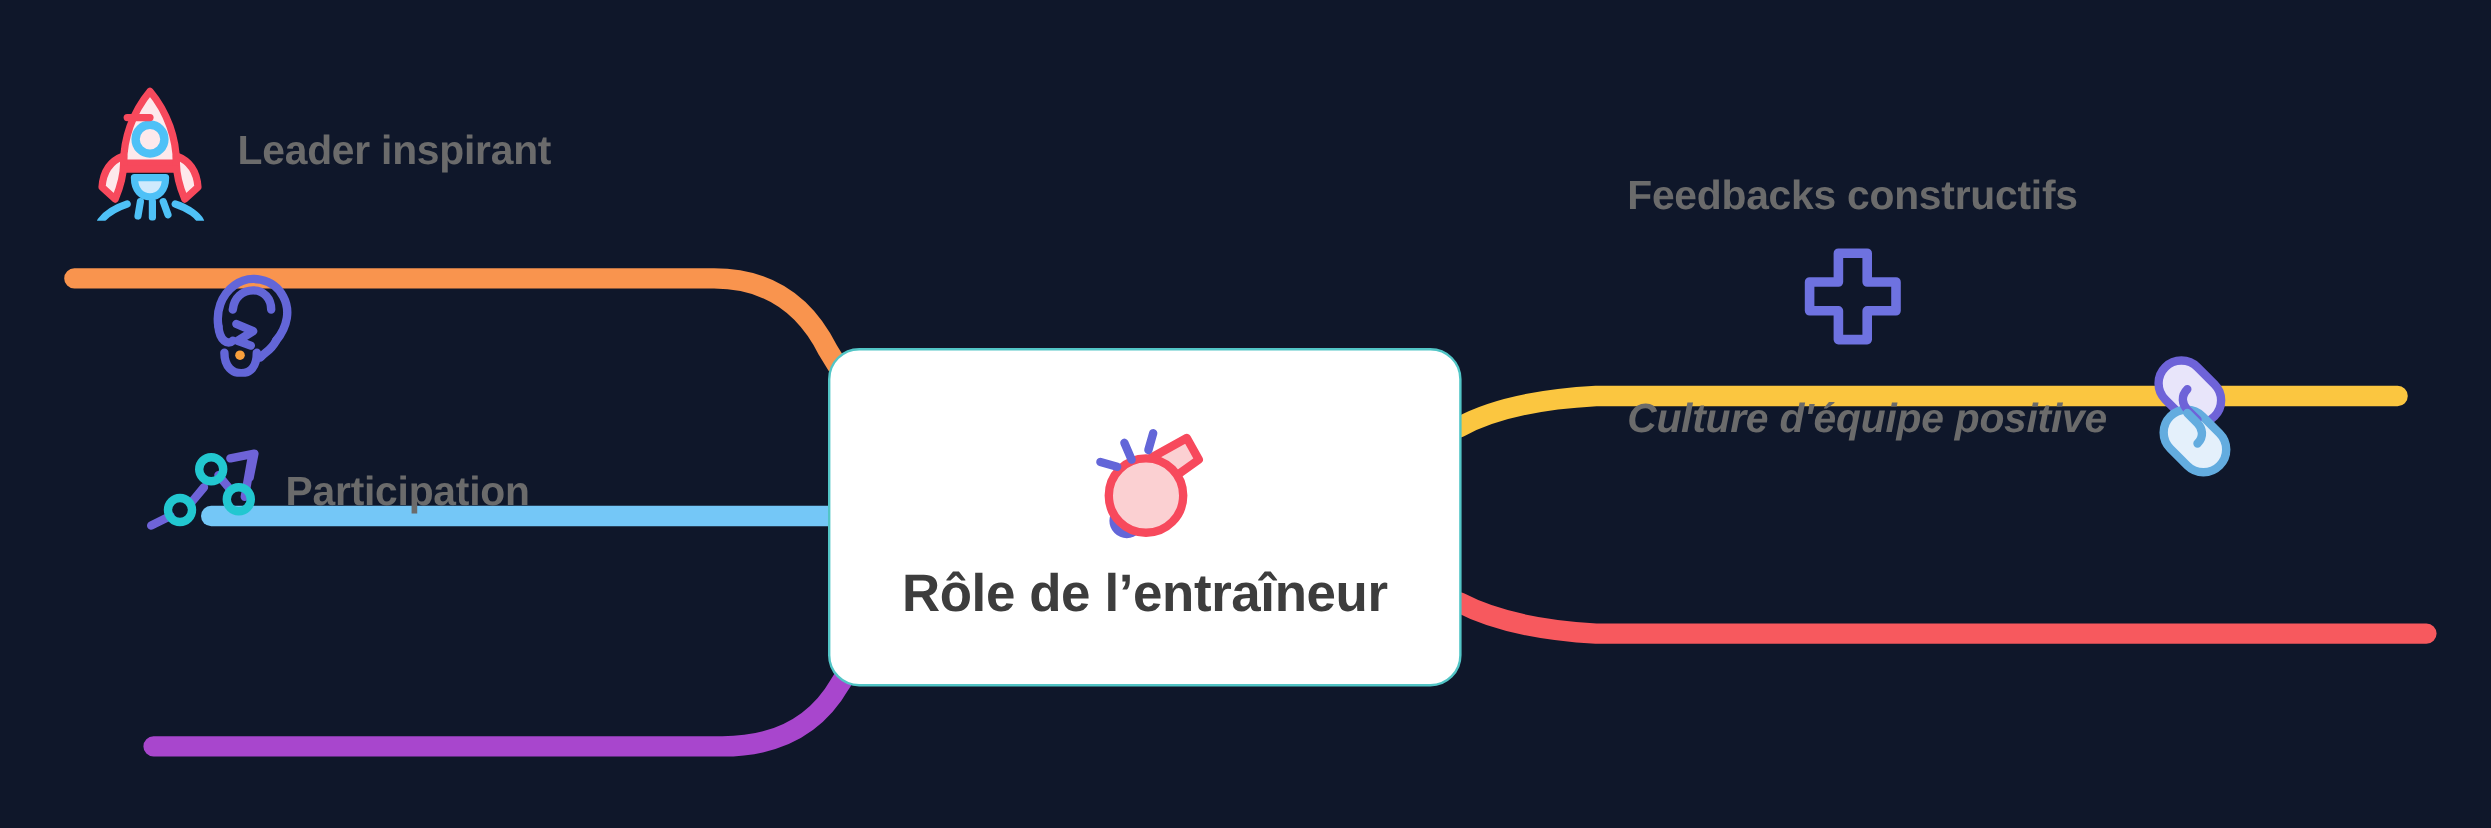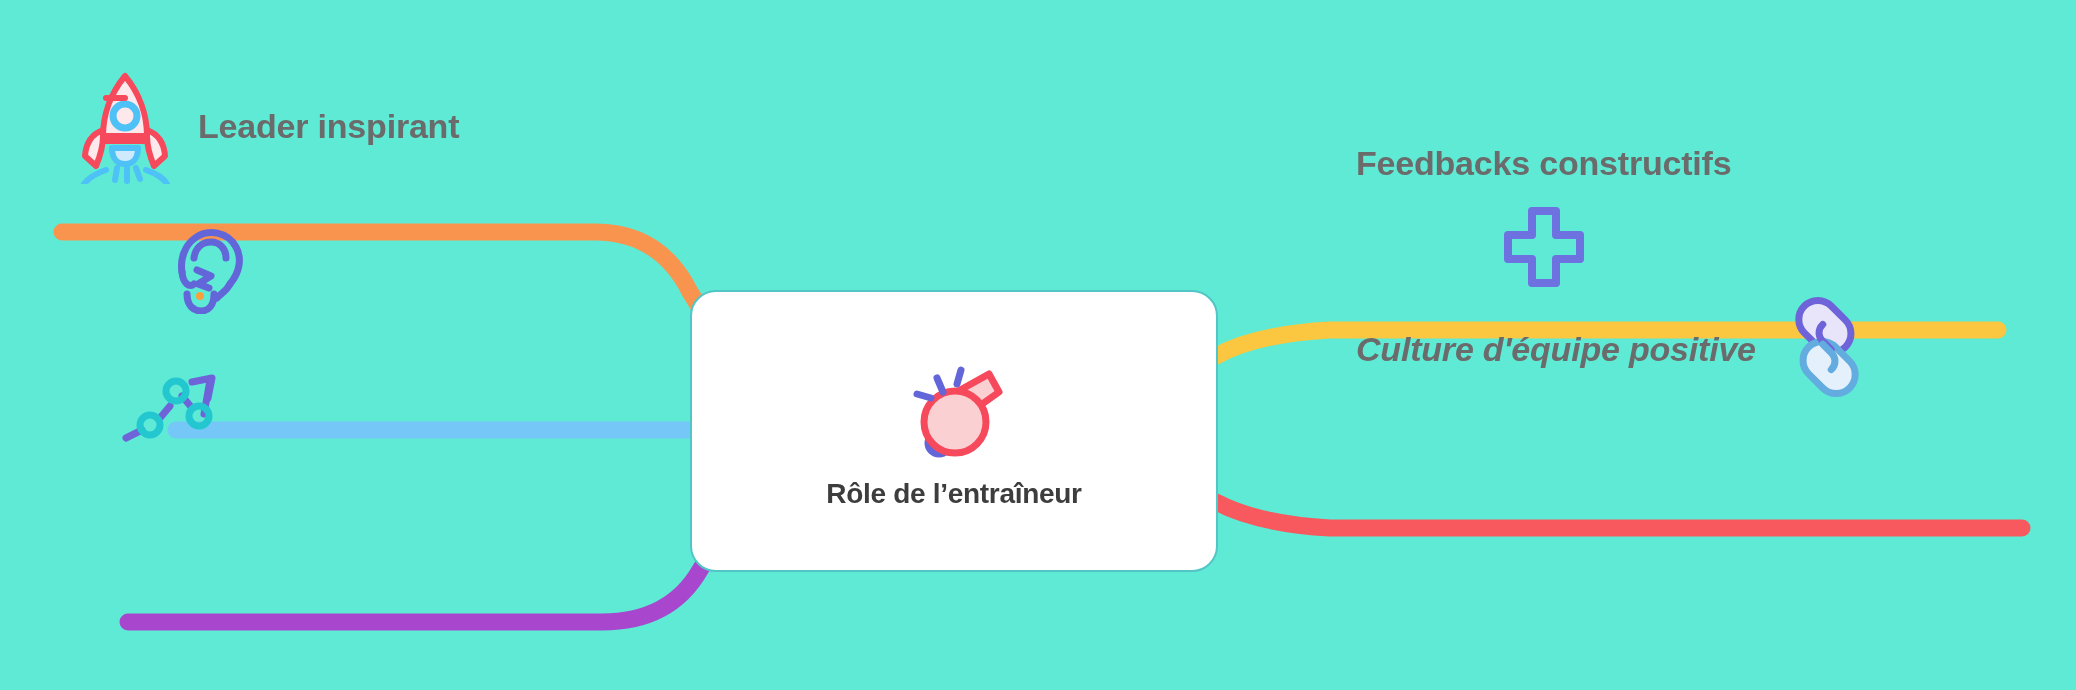--- a/index.html
+++ b/index.html
@@ -7,21 +7,21 @@
     padding: 0;
     background: #ffffff;
   }
   body {
     font-family: "Liberation Sans", sans-serif;
   }
   #mindmap {
     position: relative;
     width: 2076px;
     height: 690px;
-    background: #5eead4;
+    background: #0f172a;
     overflow: hidden;
   }
   #connectors {
     position: absolute;
     left: 0;
     top: 0;
     width: 2076px;
     height: 690px;
     pointer-events: none;
   }
@@ -54,21 +54,21 @@
     border-radius: 26px;
     background: #ffffff;
     display: flex;
     flex-direction: column;
     align-items: center;
     justify-content: center;
     gap: 8px;
     z-index: 5;
   }
   #center-card .center-title {
-    font-size: 28px;
+    font-size: 44px;
     font-weight: bold;
     color: #3d3d3d;
     white-space: nowrap;
     letter-spacing: -0.3px;
   }
   .whistle-wrap { margin-top: 4px; }
 
   
   #node-leader       { left: 70px;   top: 64px;  }
   #node-ecoute       { left: 168px;  top: 222px; }
@@ -137,20 +137,21 @@
         <path d="M6 70 L22 62" stroke="#6e63d8" stroke-width="7" stroke-linecap="round"></path>
         <path d="M40 50 L50 38" stroke="#6e63d8" stroke-width="7" stroke-linecap="round"></path>
         <path d="M62 28 L72 40" stroke="#6e63d8" stroke-width="7" stroke-linecap="round"></path>
         <path d="M84 46 L90 12" stroke="#6e63d8" stroke-width="7" stroke-linecap="round"></path>
         <path d="M72 14 L92 10 L88 30" fill="none" stroke="#6e63d8" stroke-width="7" stroke-linecap="round" stroke-linejoin="round"></path>
         <circle cx="30" cy="57" r="10" fill="none" stroke="#22c7d0" stroke-width="7"></circle>
         <circle cx="56" cy="23" r="10" fill="none" stroke="#22c7d0" stroke-width="7"></circle>
         <circle cx="79" cy="48" r="10" fill="none" stroke="#22c7d0" stroke-width="7"></circle>
       </svg>
     </span>
+    <span class="node-label">Participation</span>
   </div>
 
   <div id="center-card">
     <span class="whistle-wrap">
       <svg width="110" height="110" viewBox="0 0 110 110">
         <circle cx="40" cy="87" r="11" fill="none" stroke="#6366d8" stroke-width="7"></circle>
         <path d="M54 38 L90 18 L100 36 L72 56 Z" fill="#fbd0d2" stroke="#f7495c" stroke-width="7" stroke-linejoin="round"></path>
         <circle cx="56" cy="66" r="31" fill="#fbd0d2" stroke="#f7495c" stroke-width="7"></circle>
         <path d="M44 36 L38 22" stroke="#6366d8" stroke-width="7" stroke-linecap="round"></path>
         <path d="M58 28 L62 14" stroke="#6366d8" stroke-width="7" stroke-linecap="round"></path>

